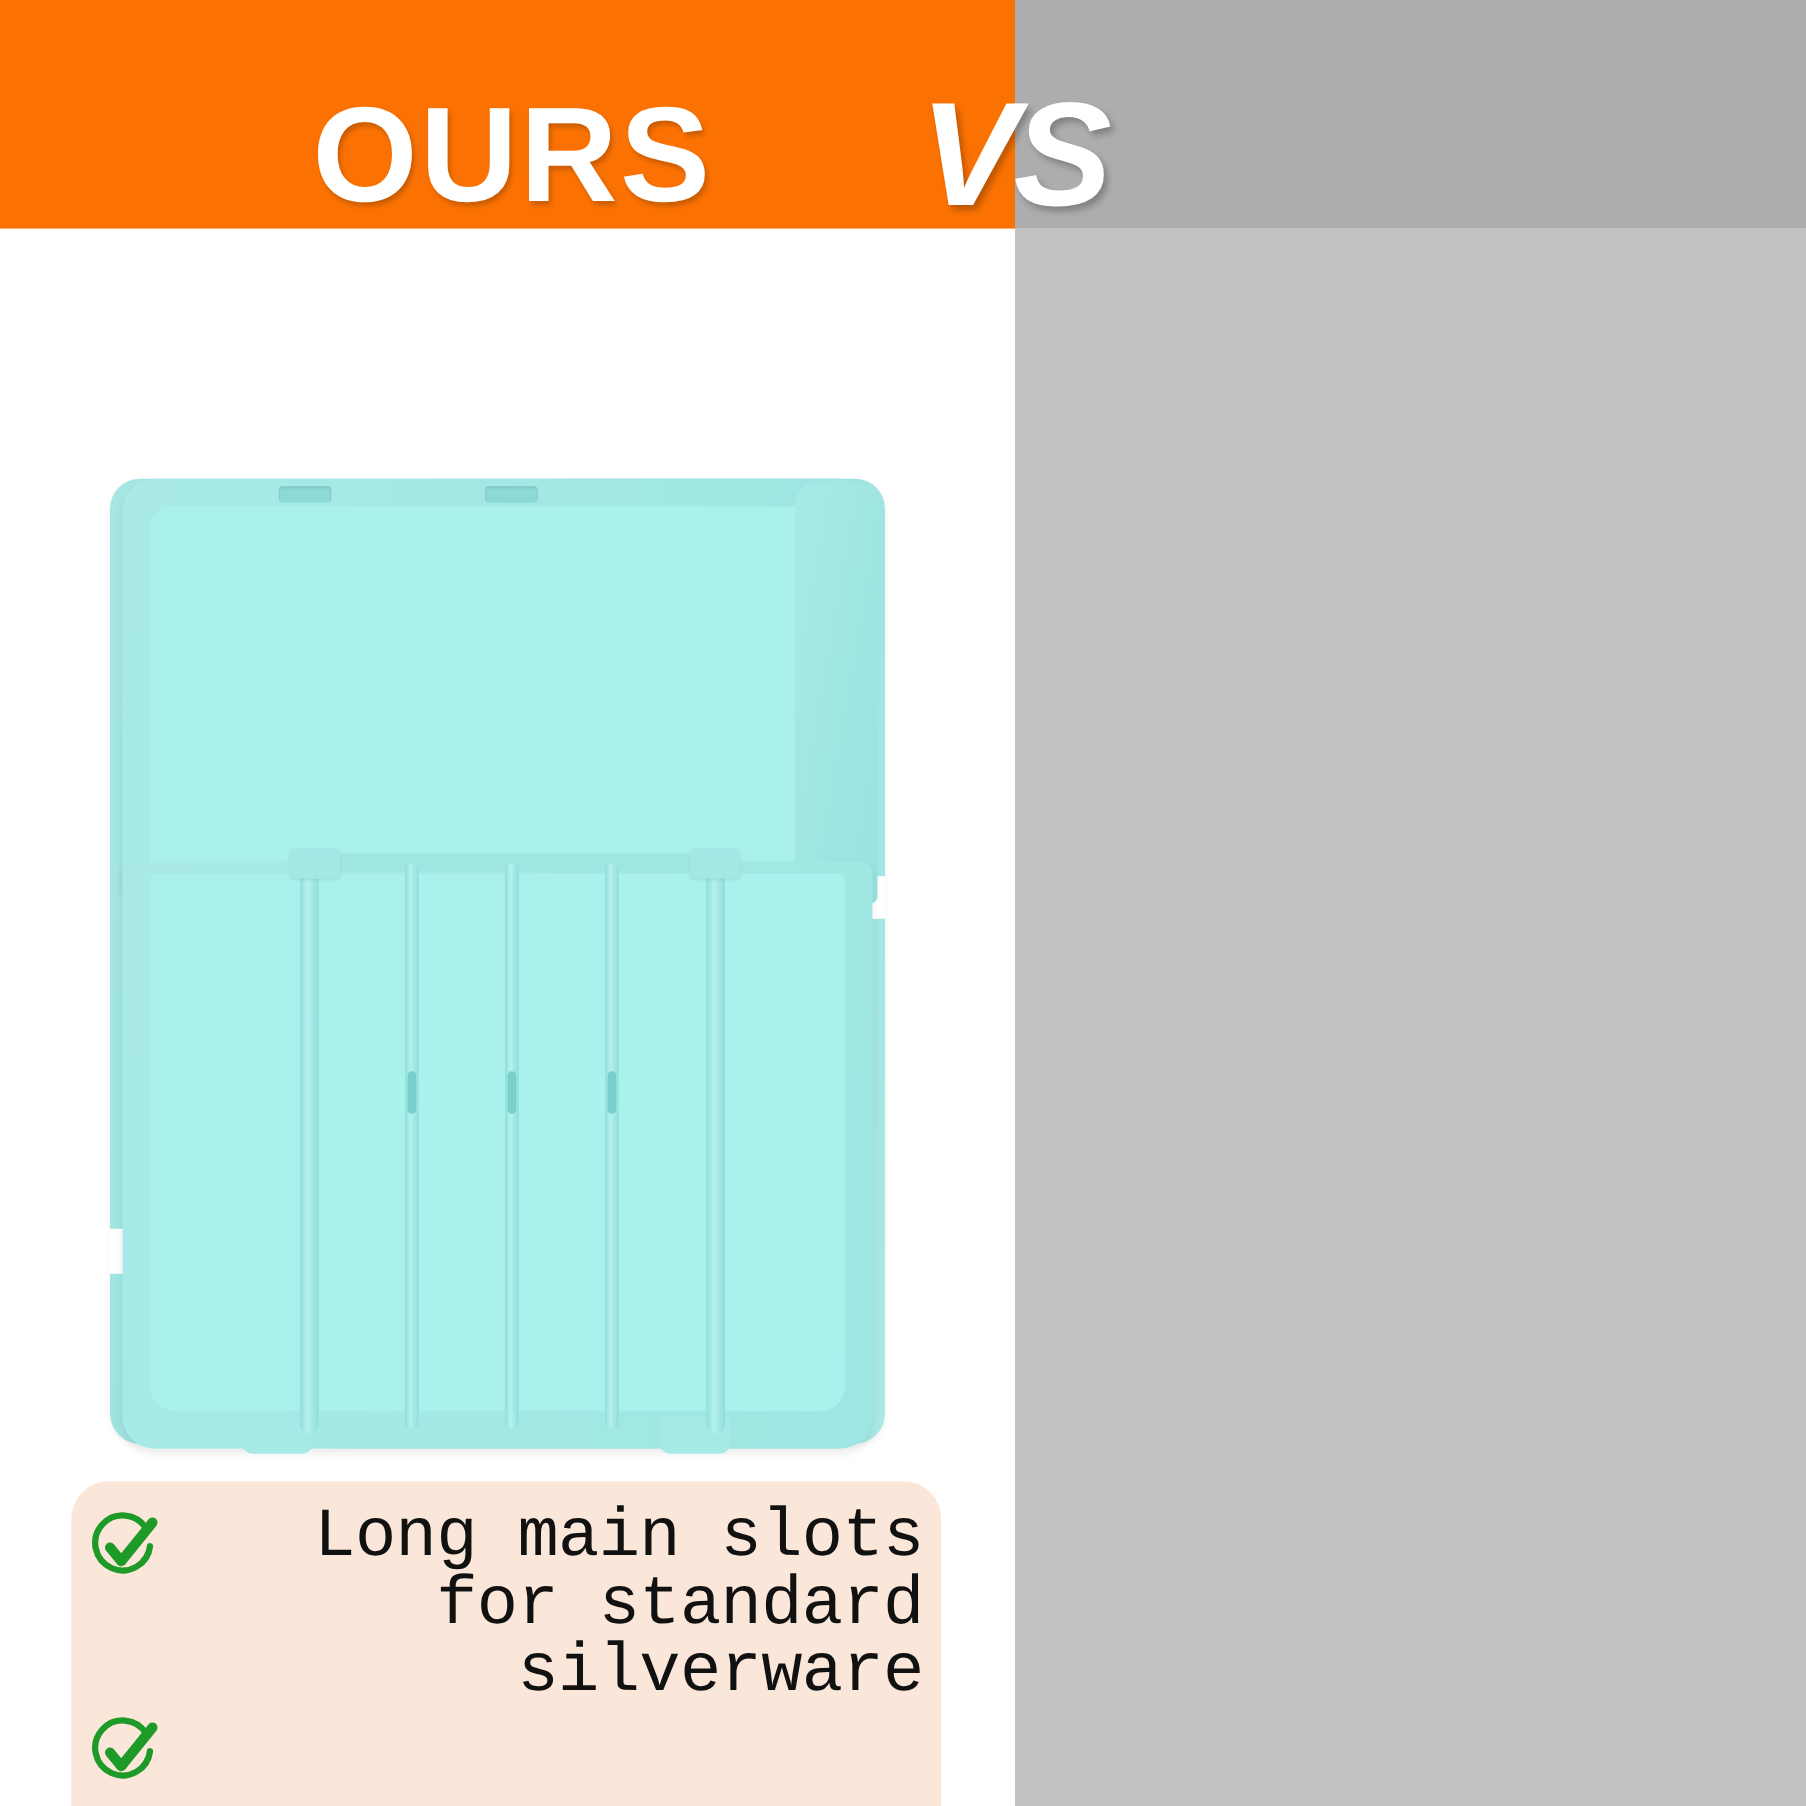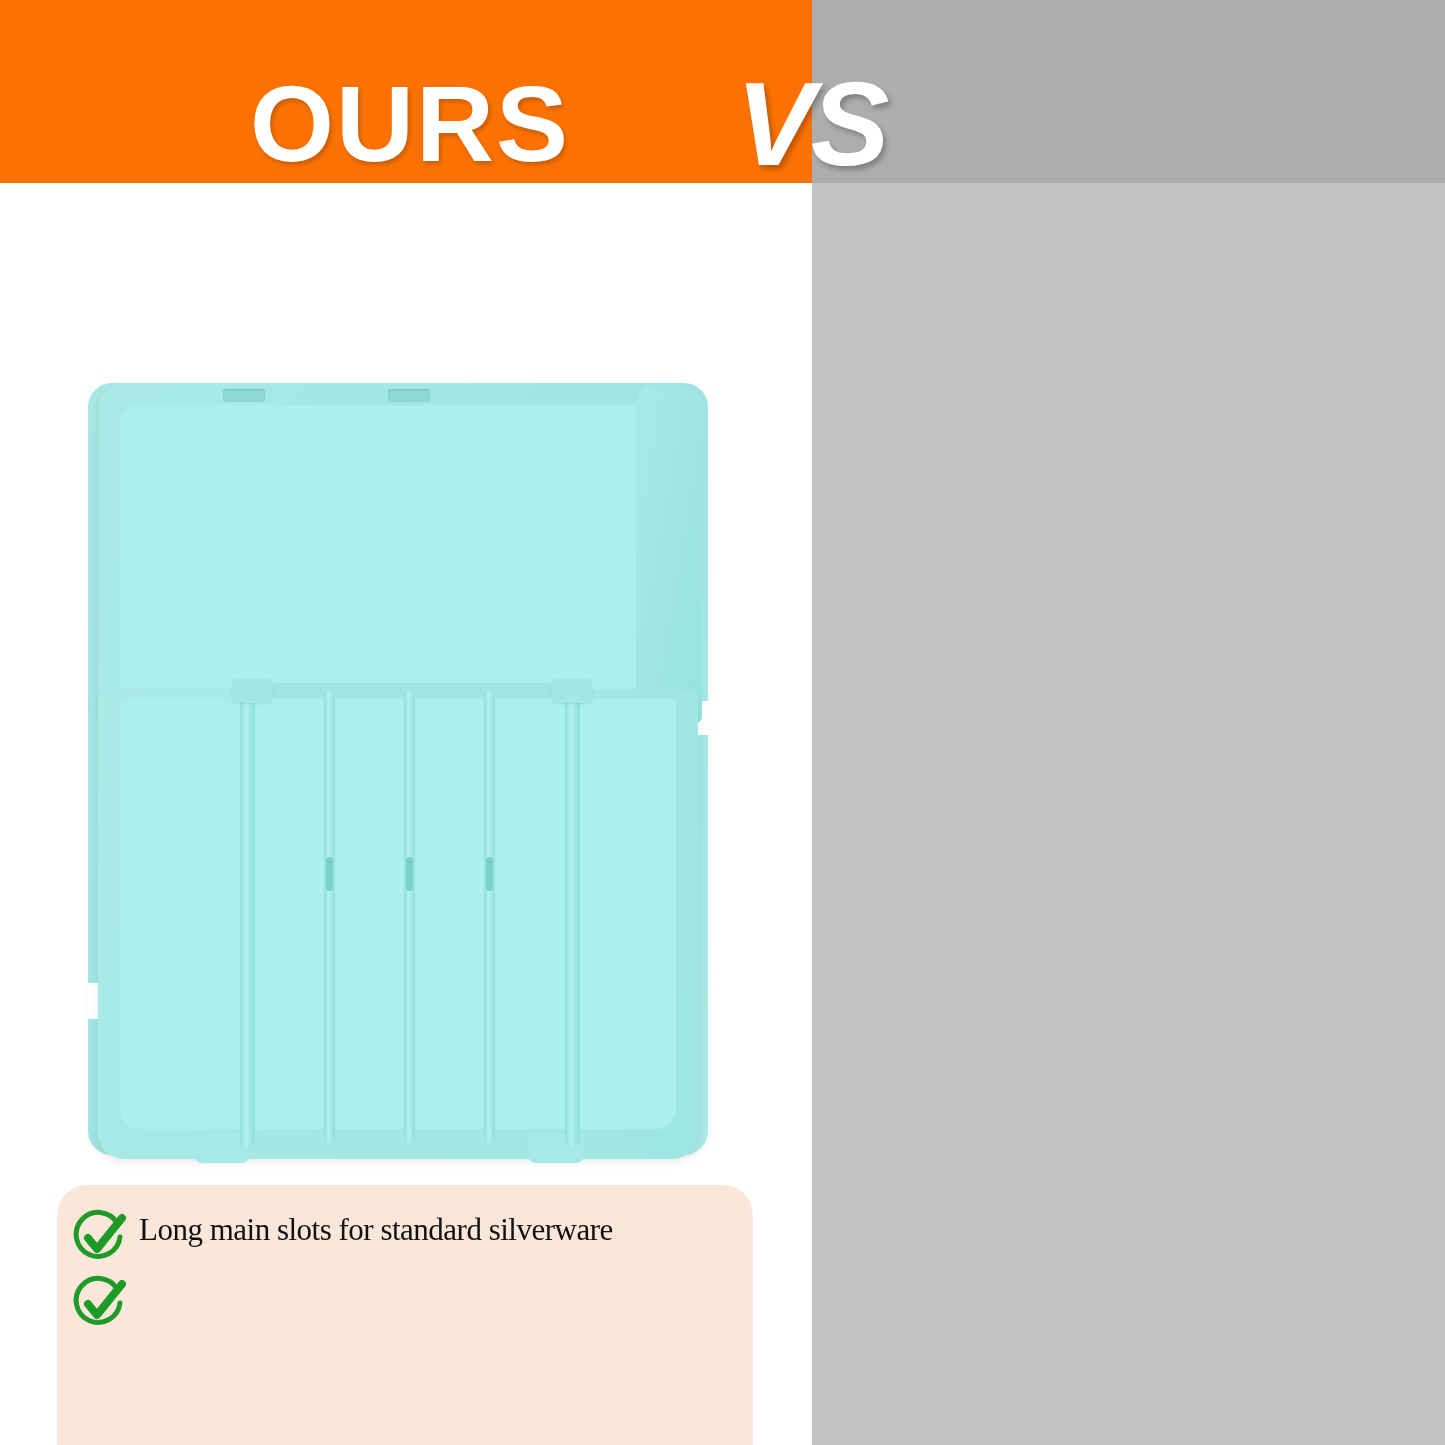--- a/index.html
+++ b/index.html
@@ -141,23 +141,24 @@
     box-sizing:border-box;padding:18px 14px 10px 14px;
   }
 
   .feat-row{display:flex;align-items:flex-start;margin-bottom:4px;}
   #pros-box .feat-row{margin-bottom:2px;}
 
   .feat-icon{
     flex:0 0 auto;width:60px;height:60px;position:relative;margin-right:8px;margin-top:4px;
   }
   .feat-text{
-    font-family:Liberation Serif, serif;
-    font-size:31px;line-height:54px;
+    font-family:Liberation Mono, monospace;
+    font-size:55px;line-height:54px;
     letter-spacing:-0.5px;
+    text-align:right;
   }
   #pros-box .feat-text{color:#111111;}
 
   #stage svg{display:block;overflow:visible;}
 </style>
 </head>
 <body>
 
 <div id="stage">
 

